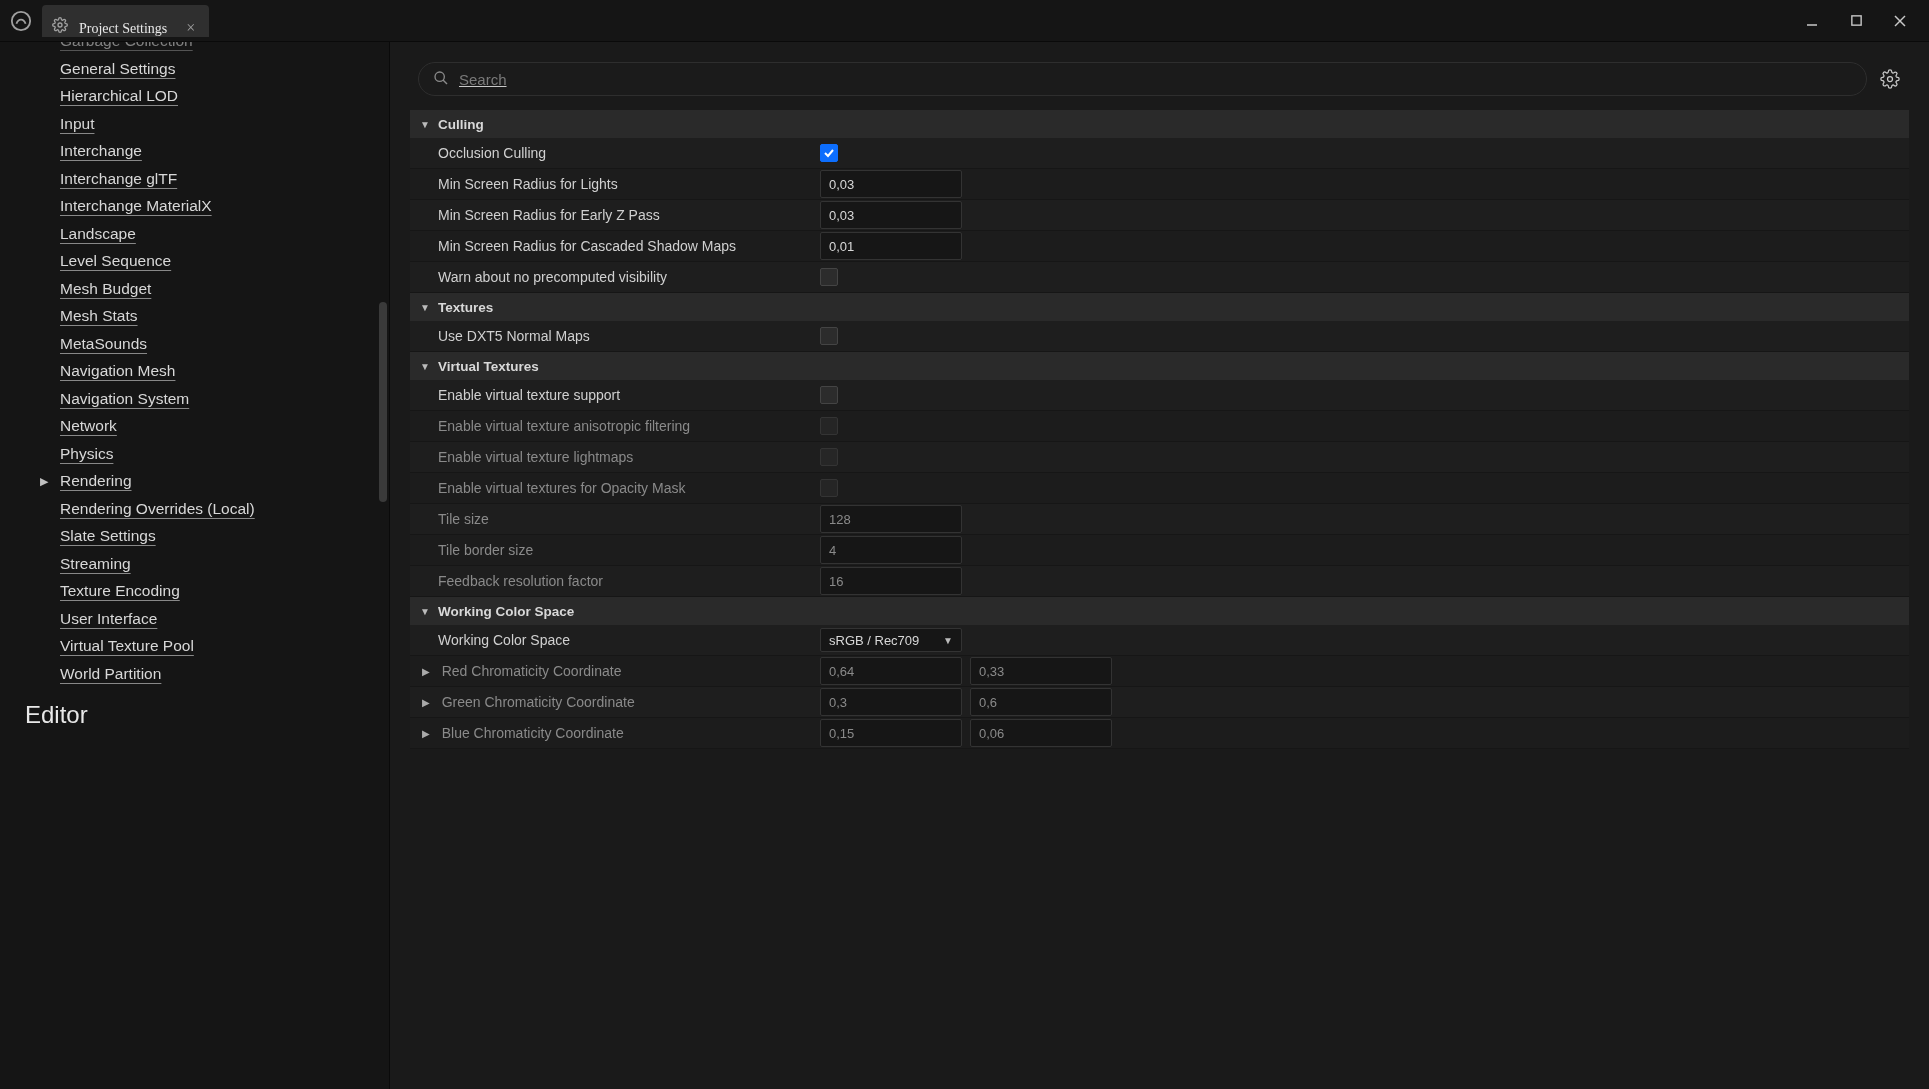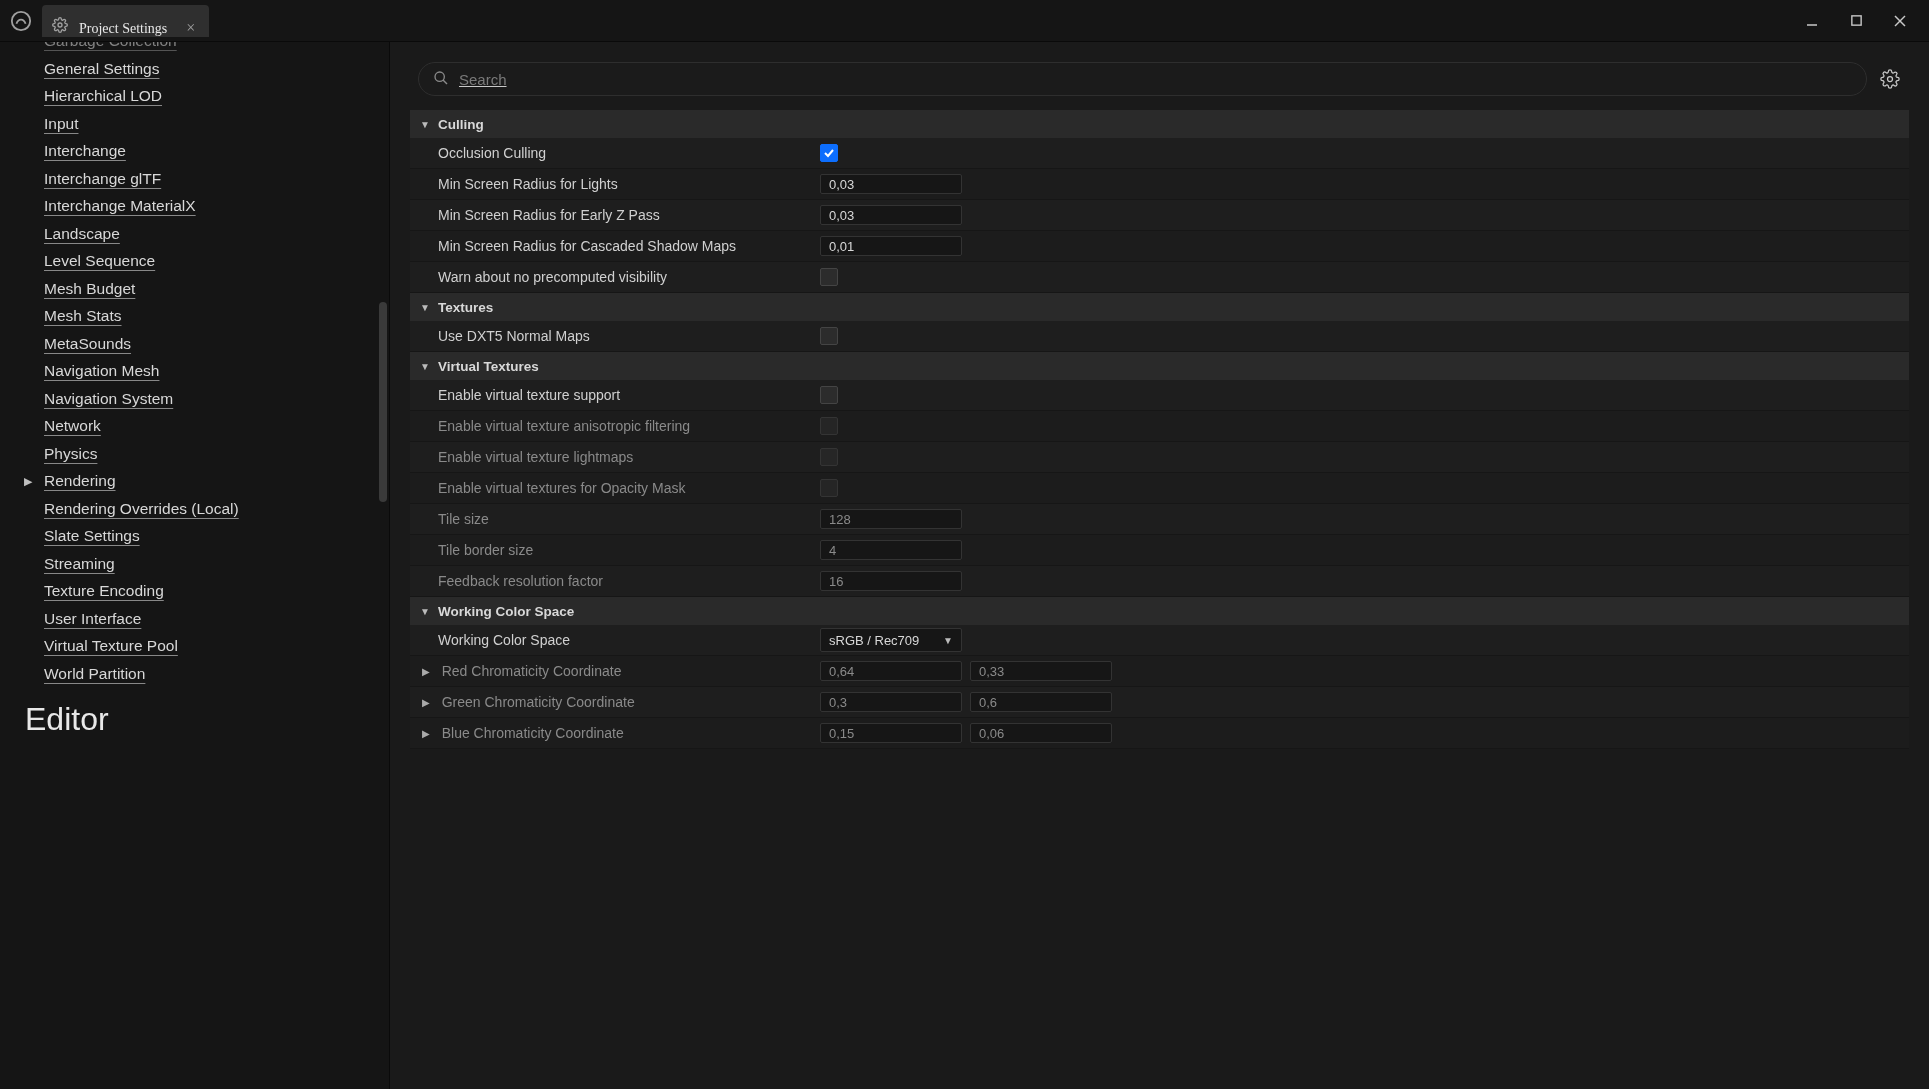--- a/index.html
+++ b/index.html
@@ -71,21 +71,21 @@
   .sidebar-scroll-thumb {
     position:absolute;
     right:2px;
     top:260px;
     width:8px;
     height:200px;
     background:#3a3a3a;
     border-radius:4px;
   }
   .sb-list {
-    padding-left:44px;
+    padding-left:60px;
     padding-top: 2px;
     display:flex;
     flex-direction:column;
     gap:9.5px;
     margin-top:-18px;
   }
   .sb-item {
     font-size:15.5px;
     color:#d8d8d8;
     text-decoration: underline;
@@ -97,21 +97,21 @@
     position:relative;
   }
   .sb-item.cut { opacity:0.55; }
   .sb-item .tri {
     position:absolute;
     left:-20px;
     font-size:11px;
     color:#c0c0c0;
   }
   .sb-heading {
-    font-size:32px;
+    font-size:24px;
     color:#e8e8e8;
     padding-left:25px;
     margin-top:18px;
   }
 
   
   .main {
     flex:1;
     background:#1a1a1a;
     display:flex;
@@ -201,21 +201,21 @@
     display:flex;align-items:center;justify-content:center;
     cursor:pointer;
   }
   .cbox.checked {
     background:#0d6efd;
     border-color:#0d6efd;
   }
   .cbox.checked svg path { stroke:#fff; }
   .cbox.dim { opacity:0.6; }
   .numbox {
-    width:142px; height:20px;
+    width:142px; height:28px;
     background:#161616;
     border:1px solid #333;
     border-radius:2px;
     color:#d8d8d8;
     font-size:13px;
     padding:0 8px;
     display:flex; align-items:center;
   }
   .numbox.dim { color:#8a8a8a; }
   .dropdown {

